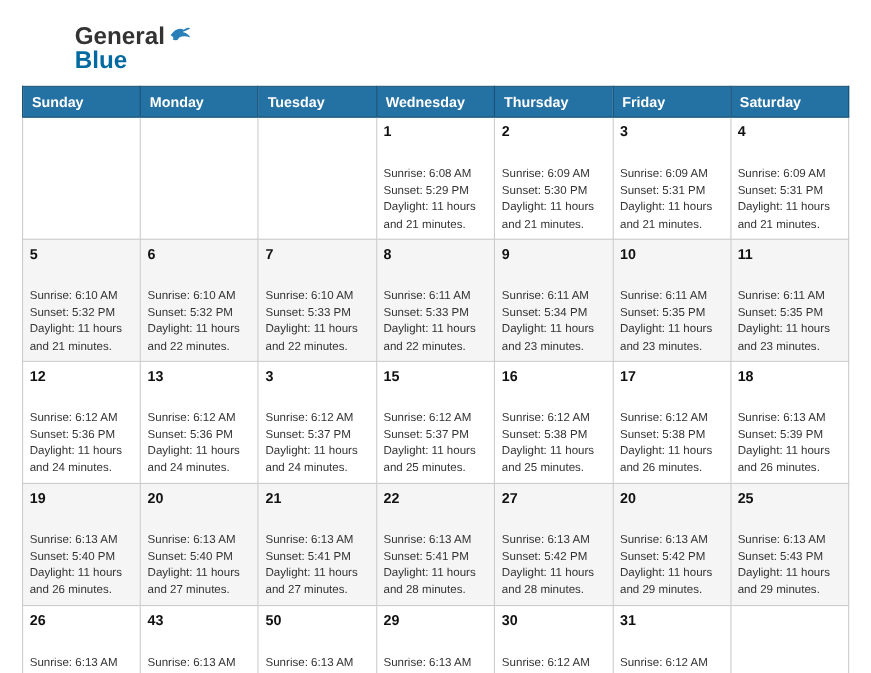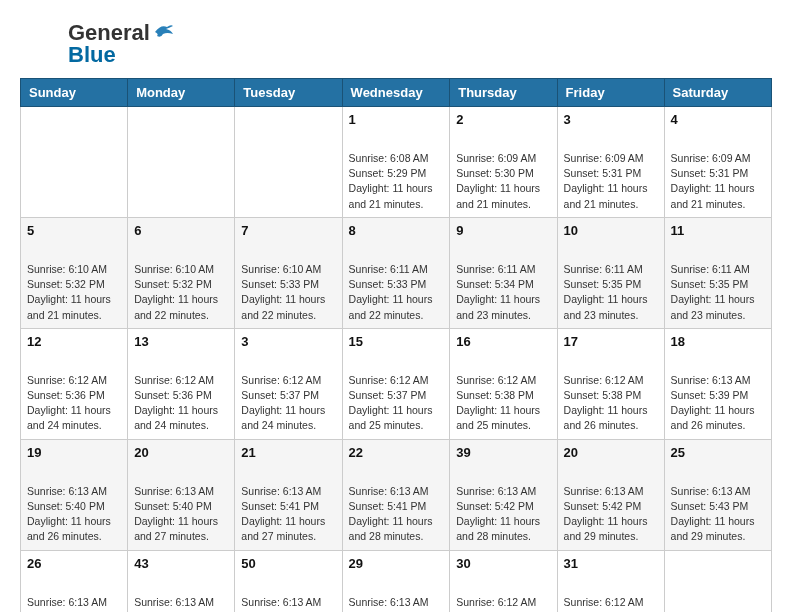--- a/index.html
+++ b/index.html
@@ -246,21 +246,21 @@
 Sunset: 5:41 PM
 Daylight: 11 hours and 27 minutes.</div>
         </td>
         <td>
           <div class="day-number">22</div>
           <div class="day-info" style="white-space: pre-line;">Sunrise: 6:13 AM
 Sunset: 5:41 PM
 Daylight: 11 hours and 28 minutes.</div>
         </td>
         <td>
-          <div class="day-number">39</div>
+          <div class="day-number">27</div>
           <div class="day-info" style="white-space: pre-line;">Sunrise: 6:13 AM
 Sunset: 5:42 PM
 Daylight: 11 hours and 28 minutes.</div>
         </td>
         <td>
           <div class="day-number">20</div>
           <div class="day-info" style="white-space: pre-line;">Sunrise: 6:13 AM
 Sunset: 5:42 PM
 Daylight: 11 hours and 29 minutes.</div>
         </td>

